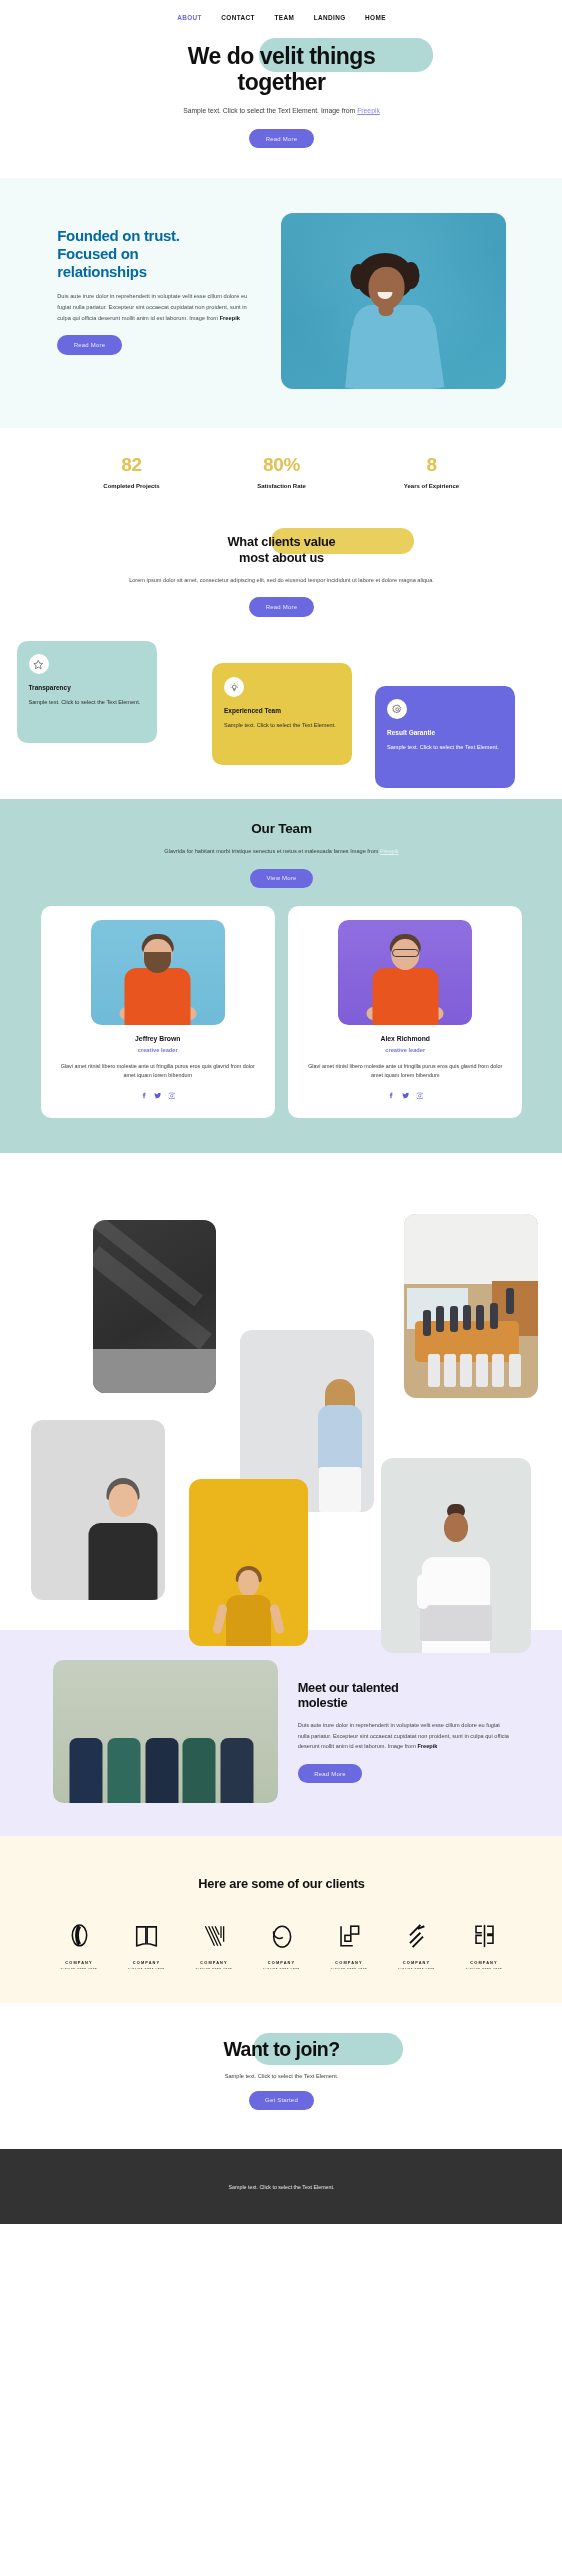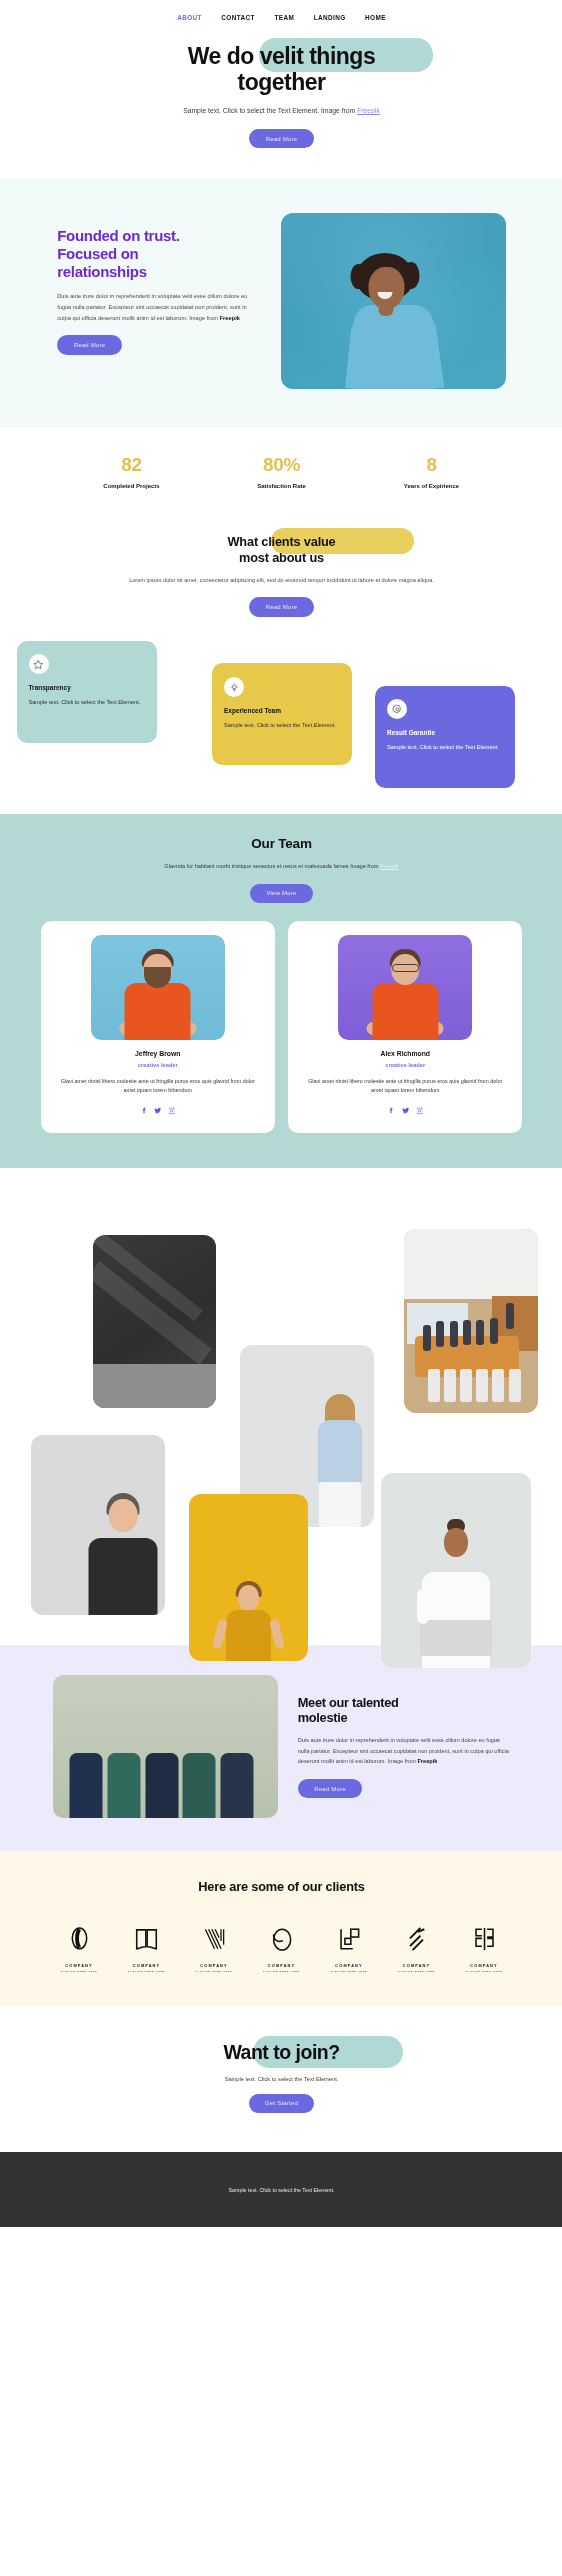--- a/index.html
+++ b/index.html
@@ -77,21 +77,21 @@
     align-items: flex-start;
     justify-content: center;
     gap: 22.5px;
   }
   .founded .col-l { width: 201px; padding-top: 13.5px; }
   .founded h2 {
     font-size: 15px;
     line-height: 1.2;
     font-weight: 800;
     letter-spacing: -0.3px;
-    color: #6d28d9;
+    color: #0369a1;
   }
   .founded p {
     margin-top: 10.5px;
     font-size: 5.7px;
     line-height: 1.85;
     color: #4a4a4a;
   }
   .founded p b { color: #111; }
   .photo-blue {
     width: 225px;
@@ -159,21 +159,21 @@
   }
   .card .ic svg { width: 10.5px; height:10.5px; }
   .card h3 { font-size: 6.5px; font-weight: 800; color:#121212; }
   .card p { margin-top: 6.8px; font-size: 5.6px; line-height:1.65; color:#2e2e2e; }
   .card-a { left: 16.5px;  top: 6px;   background:#b0d8d4; }
   .card-b { left: 212px; top: 28.5px;  background:#e6c948; }
   .card-c { left: 375px; top: 51px;  background:#6b69e0; }
   .card-c h3, .card-c p { color:#fff; }
 
   
-  .team { background:#b4d8d3; padding: 22.5px 0 35px; text-align:center;margin-top:15px; }
+  .team { background:#b4d8d3; padding: 22.5px 0 35px; text-align:center; }
   .team h2 { font-size: 13.5px; font-weight:800; color:#111; letter-spacing:-0.2px; }
   .team .sub { margin-top:9.8px; font-size:5.6px; line-height:1.85; color:#3a3a3a; }
   .team .sub .link { color:#e7f2f0; }
   .team .btn { background:#6b69e0; }
   .team-row { display:flex; justify-content:center; gap:13.5px; margin-top:18px; }
   .tcard {
     width: 234px; background:#fff; border-radius: 10.5px; padding: 13.5px 12px 15px;
     text-align:center;
   }
   .tphoto { width: 134px; height: 105px; border-radius:10.5px; margin: 0 auto; overflow:hidden; position:relative; }
@@ -233,21 +233,21 @@
   .cphoto { width: 225px; height: 143px; border-radius:10.5px; overflow:hidden; position:relative; background: linear-gradient(180deg,#c7cfc0 0%, #b7c2ad 100%); flex:none; }
   .cperson { position:absolute; bottom:0; width:39px; }
   .cperson .b { position:absolute; left:50%; transform:translateX(-50%); bottom:0; width:33px; height:65px; border-radius:7.5px 7.5px 0 0; }
   .creatives .col-r { width: 212px; }
   .creatives h2 { font-size:12.8px; line-height:1.2; font-weight:800; color:#111; letter-spacing:-0.3px;}
   .creatives p { margin-top:9.8px; font-size:5.6px; line-height:1.9; color:#474747; }
   .creatives p b { color:#111; }
 
   
   .clients { background:#fdf8e8; padding: 28.5px 0 33px; text-align:center; }
-  .clients h2 { font-size:12.8px; font-weight:800; color:#111; letter-spacing:-0.2px; }
+  .clients h2 { font-size:12.8px; font-weight:800; color:#111; letter-spacing:-0.2px;margin-top:12px; }
   .logos { margin-top: 30px; display:flex; justify-content:center; align-items:flex-end; gap: 25.5px; }
   .logo { width: 42px; text-align:center; }
   .logo svg { width: 27px; height: 30px; }
   .logo .cn { margin-top: 6px; font-size: 3.9px; font-weight:800; letter-spacing:1.1px; color:#141414; }
   .logo .tg { margin-top: 1.9px; font-size: 2.4px; letter-spacing:0.7px; color:#141414; }
 
   
   .join { background:#fff; padding: 35px 0 39px; text-align:center; }
   .join .h2wrap { position:relative; display:inline-block; }
   .join .blob { position:absolute; left:30px; top:-5.3px; width:150px; height:31.5px; background:#b0d8d4; border-radius:15.8px; z-index:0;}

